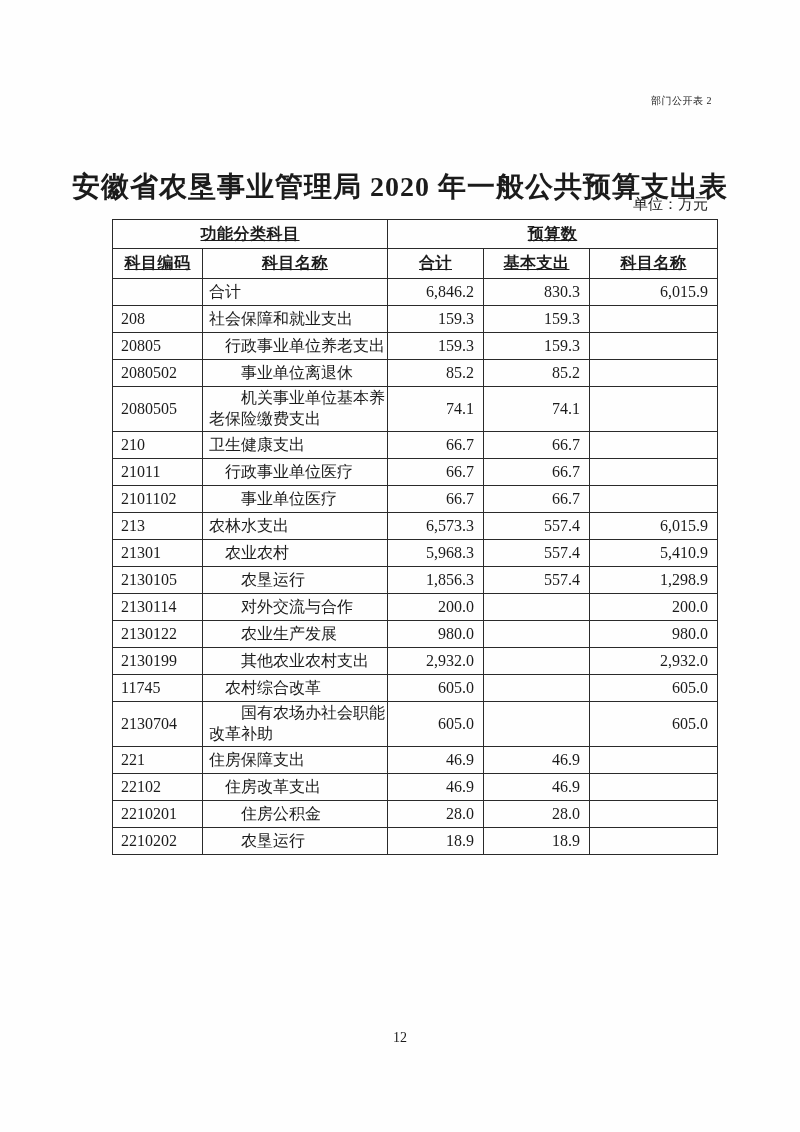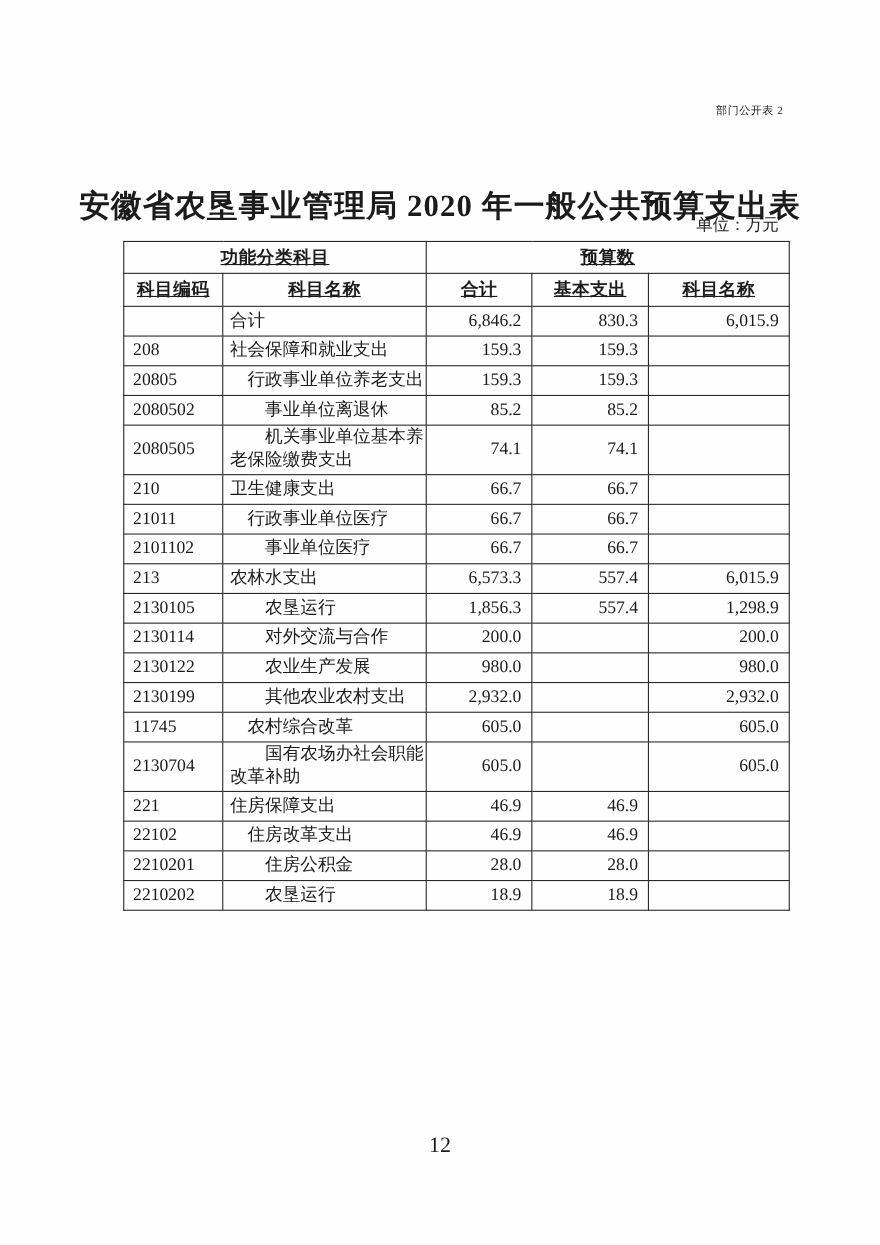--- a/index.html
+++ b/index.html
@@ -84,21 +84,21 @@
   td.name.indent2{text-indent:2em;}
   td.num{
     text-align:right;
     padding-right:9px;
   }
   .page-number{
     position:absolute;
     top:1030px;left:0;
     width:100%;
     text-align:center;
-    font-size:20px;
+    font-size:14px;
   }
 </style>
 </head>
 <body>
 
 <div class="page">
 
   <div class="corner-label">部门公开表 2</div>
 
   <h1 class="doc-title">安徽省农垦事业管理局 2020 年一般公共预算支出表</h1>
@@ -185,20 +185,27 @@
             <td class="num"></td>
           </tr>
           <tr>
             <td class="code">213</td>
             <td class="name indent0">农林水支出</td>
             <td class="num">6,573.3</td>
             <td class="num">557.4</td>
             <td class="num">6,015.9</td>
           </tr>
           <tr>
+            <td class="code">21301</td>
+            <td class="name indent1">农业农村</td>
+            <td class="num">5,968.3</td>
+            <td class="num">557.4</td>
+            <td class="num">5,410.9</td>
+          </tr>
+          <tr>
             <td class="code">2130105</td>
             <td class="name indent2">农垦运行</td>
             <td class="num">1,856.3</td>
             <td class="num">557.4</td>
             <td class="num">1,298.9</td>
           </tr>
           <tr>
             <td class="code">2130114</td>
             <td class="name indent2">对外交流与合作</td>
             <td class="num">200.0</td>

